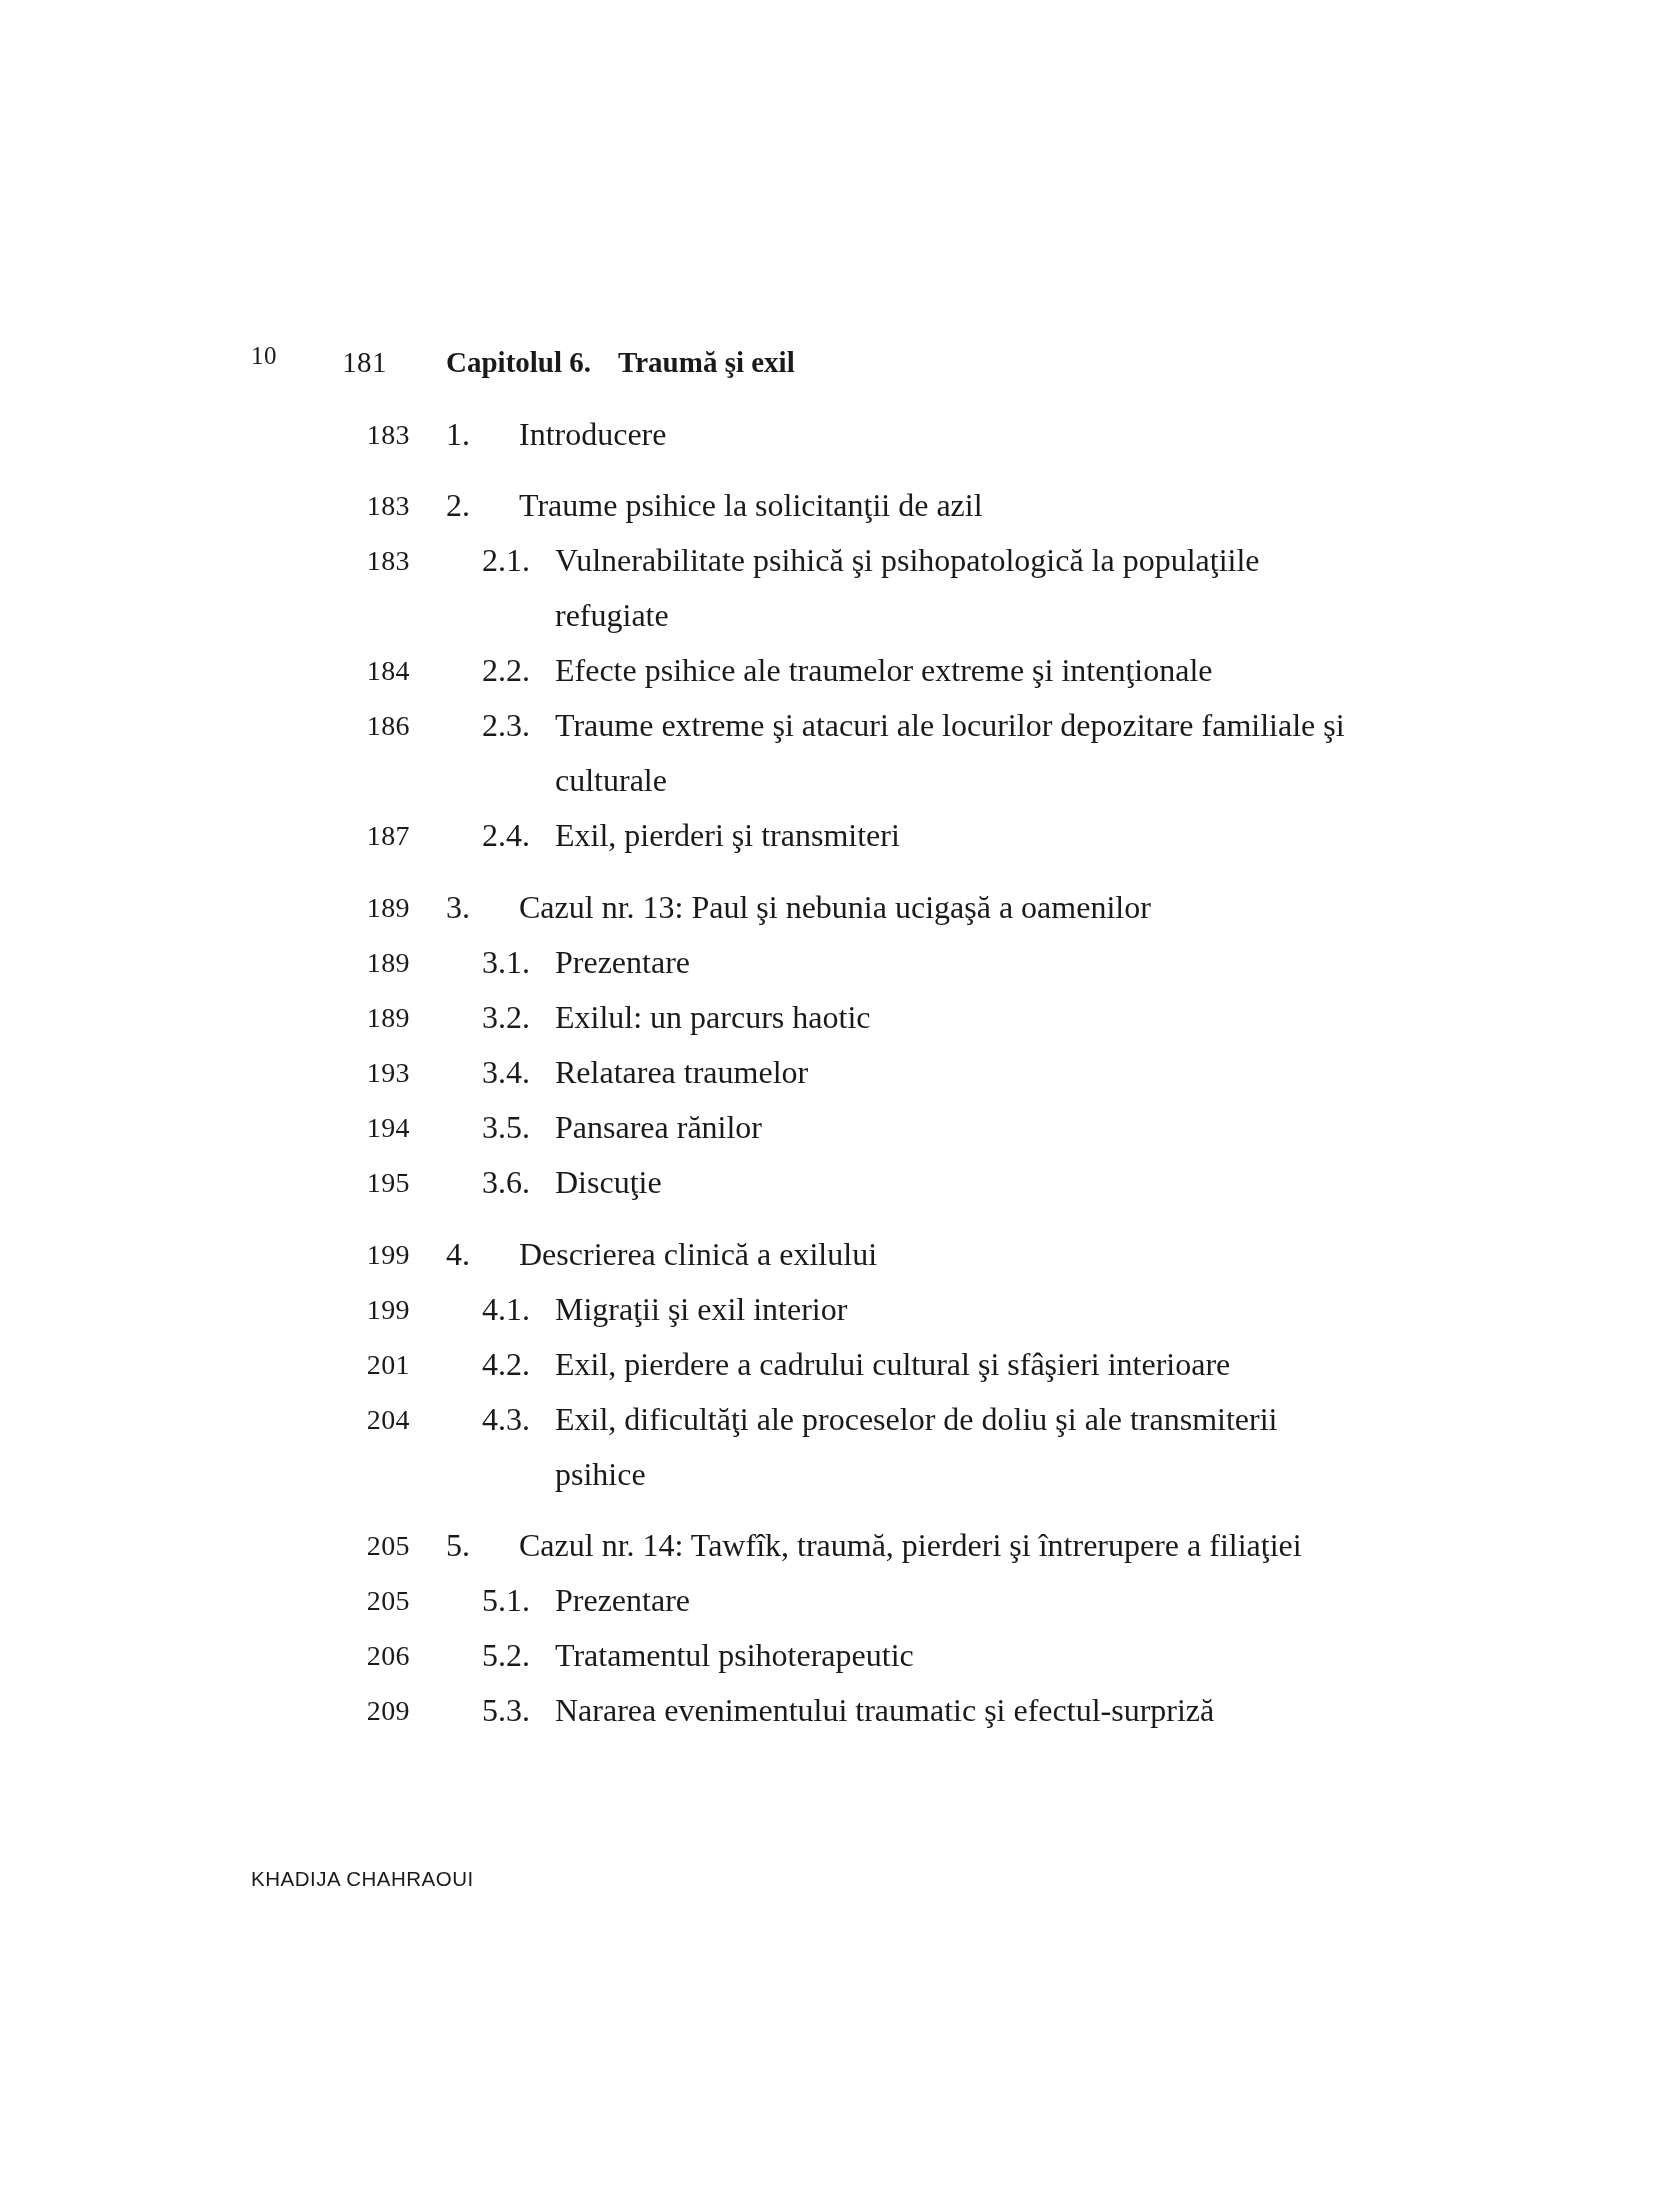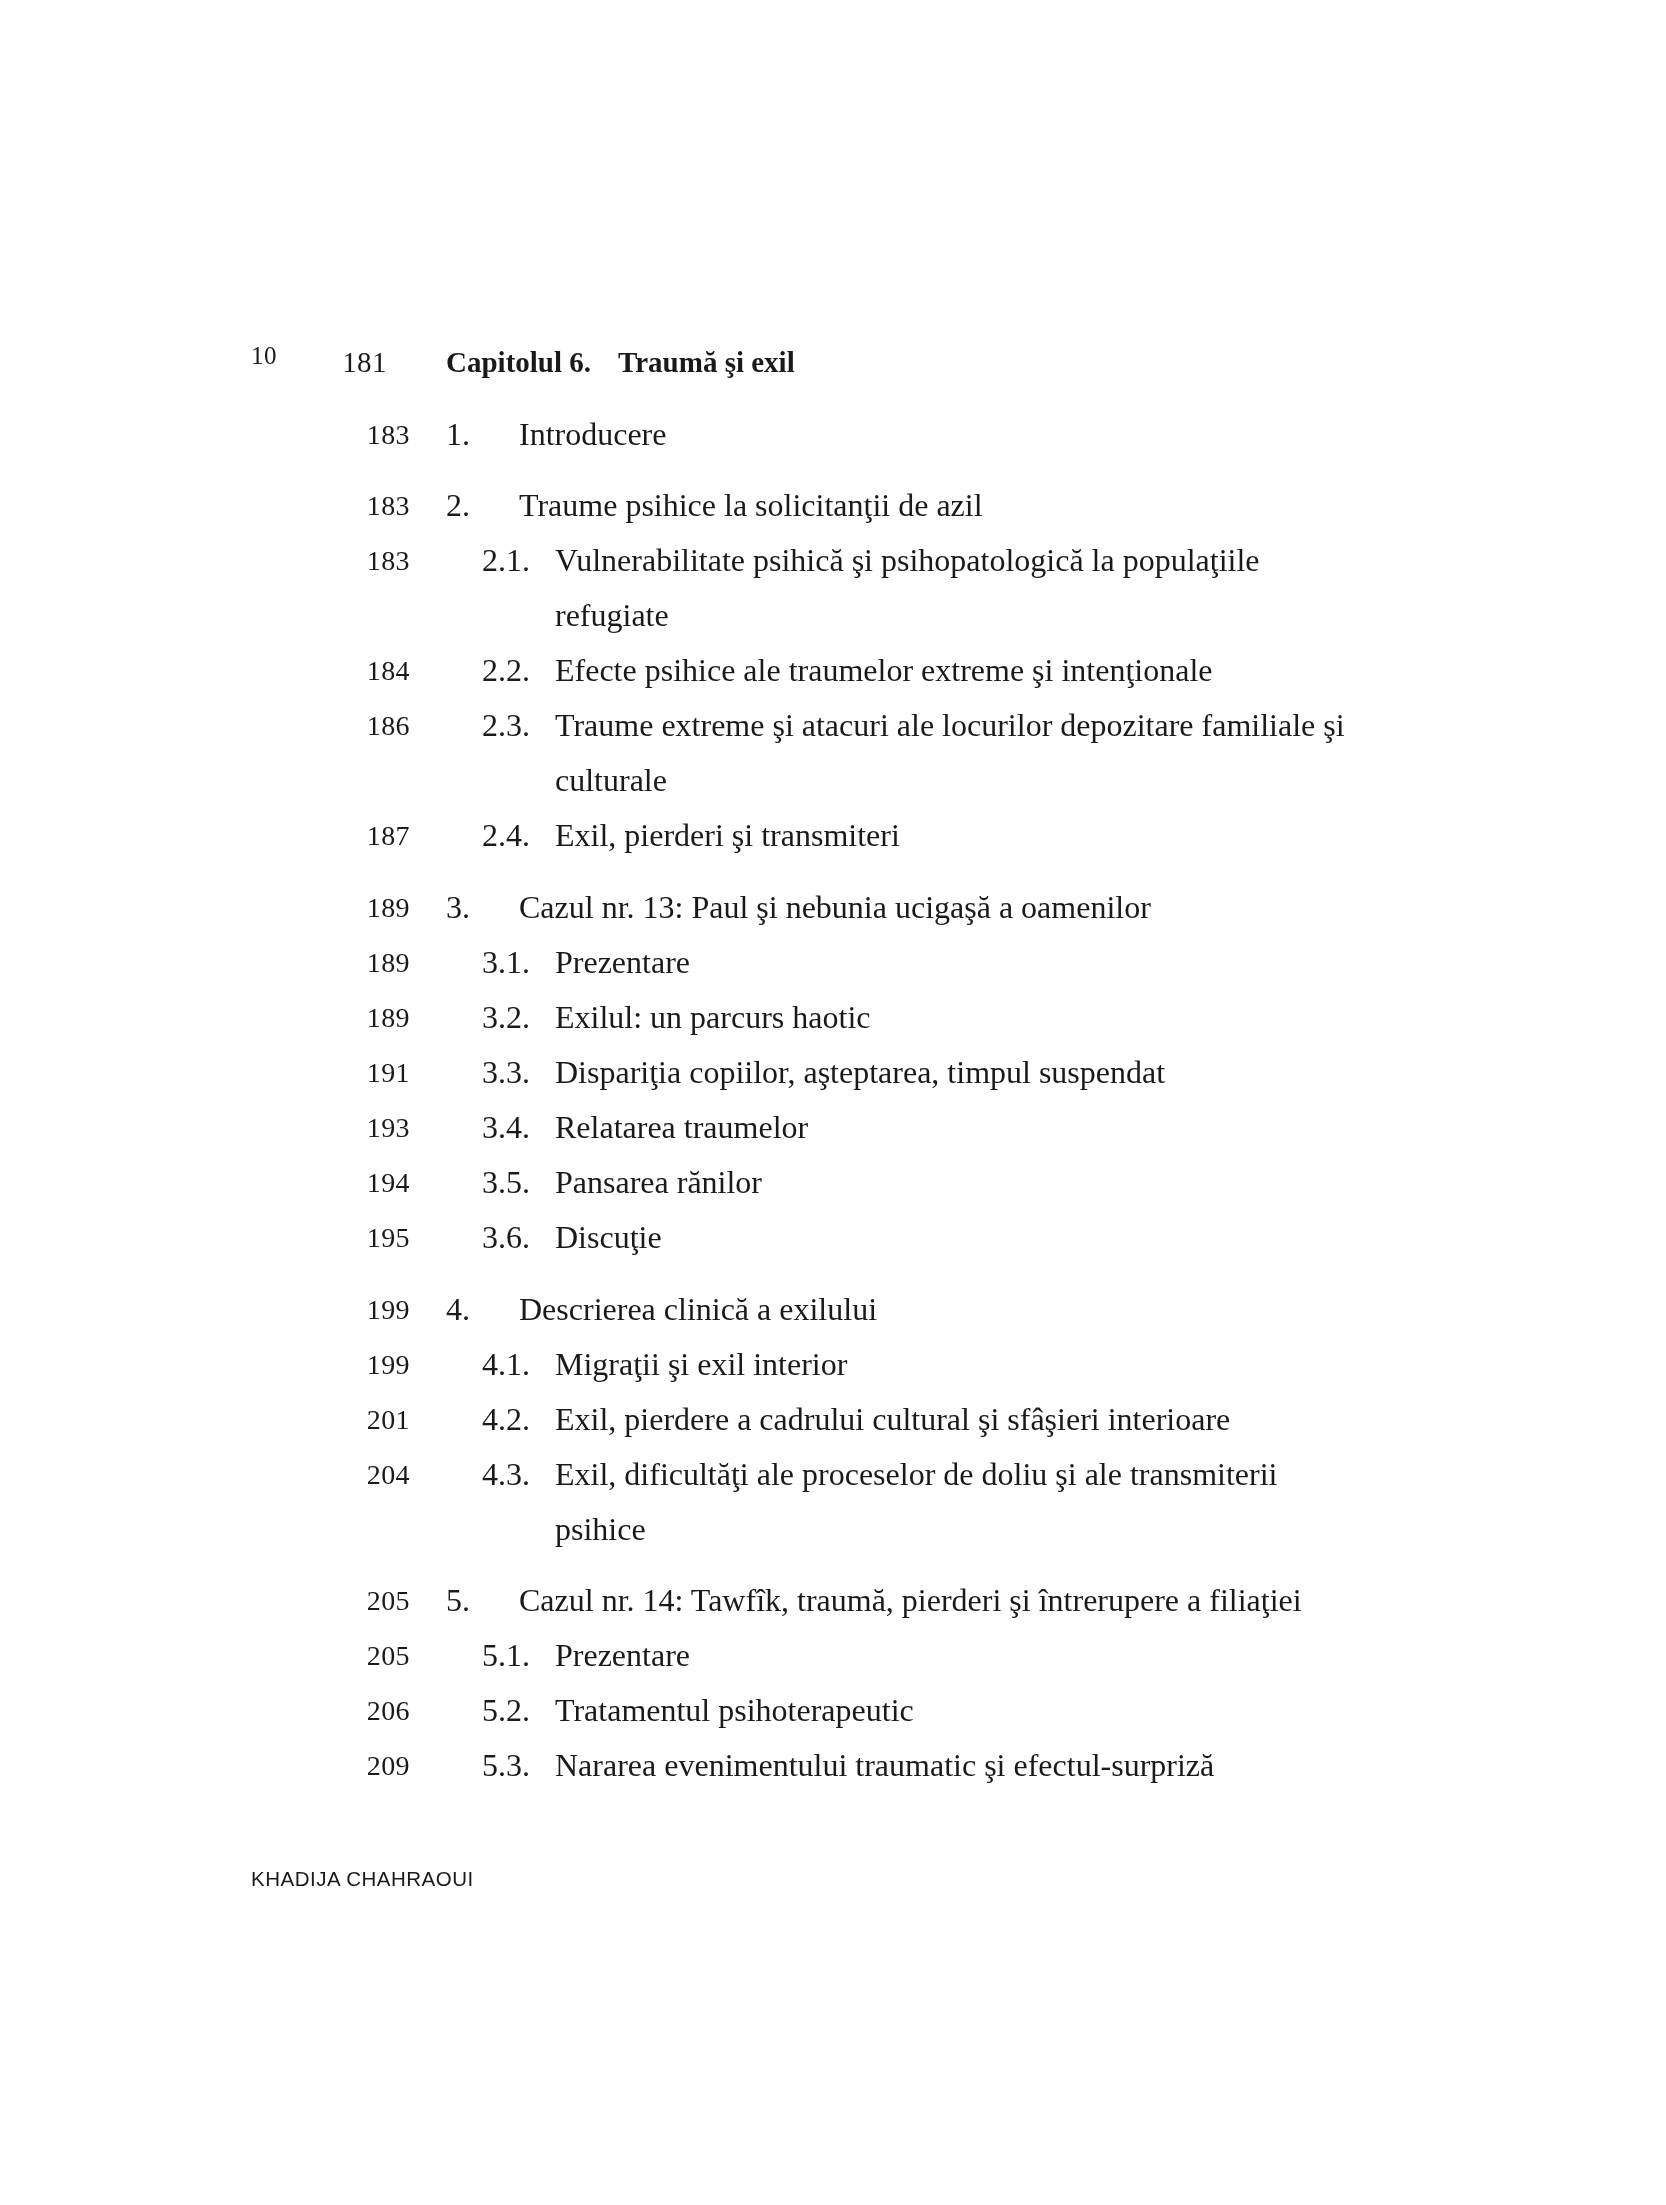--- a/index.html
+++ b/index.html
@@ -153,24 +153,20 @@
       </div>
       <div class="row lvl2">
         <span class="num">189</span>
         <span class="txt"><span class="lbl">3.1.</span><span class="body">Prezentare</span></span>
       </div>
       <div class="row lvl2">
         <span class="num">189</span>
         <span class="txt"><span class="lbl">3.2.</span><span class="body">Exilul: un parcurs haotic</span></span>
       </div>
       <div class="row lvl2">
-        <span class="num">191</span>
-        <span class="txt"><span class="lbl">3.3.</span><span class="body">Dispariţia copiilor, aşteptarea, timpul suspendat</span></span>
-      </div>
-      <div class="row lvl2">
         <span class="num">193</span>
         <span class="txt"><span class="lbl">3.4.</span><span class="body">Relatarea traumelor</span></span>
       </div>
       <div class="row lvl2">
         <span class="num">194</span>
         <span class="txt"><span class="lbl">3.5.</span><span class="body">Pansarea rănilor</span></span>
       </div>
       <div class="row lvl2">
         <span class="num">195</span>
         <span class="txt"><span class="lbl">3.6.</span><span class="body">Discuţie</span></span>

